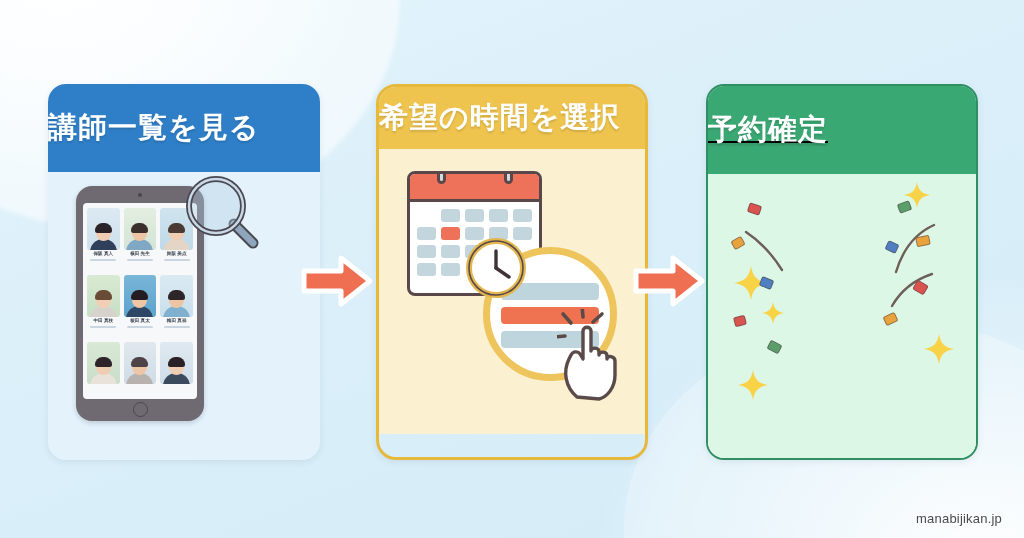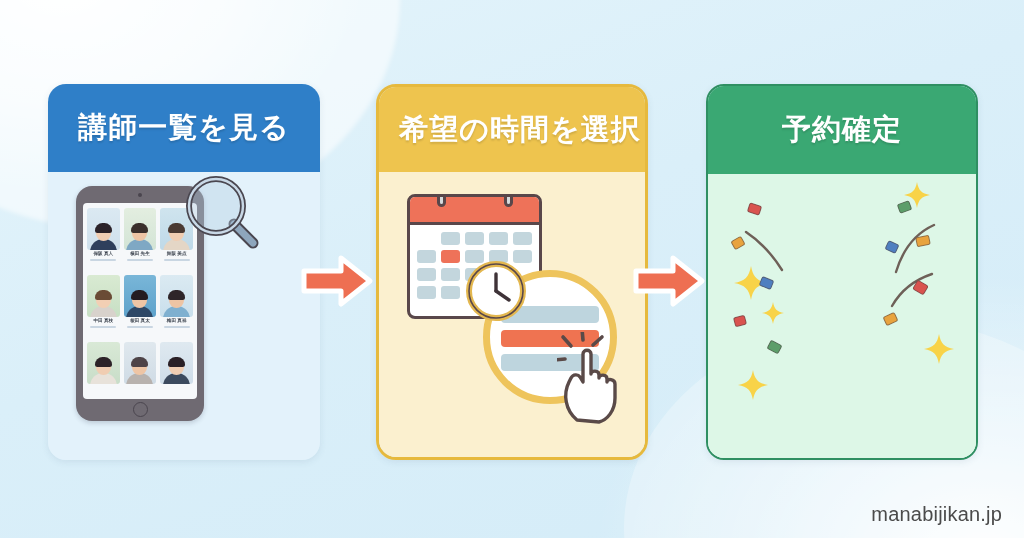--- a/index.html
+++ b/index.html
@@ -50,46 +50,46 @@
     box-shadow: 0 2px 7px rgba(60,90,120,0.10);
   }
   .card-1 { left: 48px; }
   .card-2 { left: 376px; }
   .card-3 { left: 706px; }
 
   .card-header {
     height: 88px;
     display: flex;
     align-items: center;
-    justify-content: center;
+    justify-content: flex-start;
   }
   .card-title {
     font-size: 29px;
     font-weight: bold;
     color: #ffffff;
     letter-spacing: 1px;
     text-shadow: 0 2px 2px rgba(0,0,0,0.13);
     white-space: nowrap;
   }
   .card-body {
     height: 288px;
     position: relative;
     overflow: hidden;
   }
 
   .card-1 .card-header { background: #2f7fc8; }
   .card-1 .card-body   { background: #e3f2fb; }
 
   .card-2 { border: 3px solid #e6b93d; border-radius: 20px; }
-  .card-2 .card-header { background: #eec44e; height: 85px; padding-left: 16px; }
+  .card-2 .card-header { background: #eec44e; height: 62px; }
   .card-2 .card-body   { background: #fbf0cf; height: 285px; }
 
   .card-3 .card-header { background: #3aa873; }
   .card-3 .card-body   { background: #ddf7e7; }
-  .card-3 { border: 2px solid #2f8f62; }
+  .card-3 { border: 2px solid #2f8f62; text-decoration: underline; }
 
   
   .arrow {
     position: absolute;
     top: 252px;
     width: 74px;
     height: 58px;
     z-index: 6;
   }
   .arrow-1 { left: 300px; }
@@ -309,21 +309,21 @@
   .confetti {
     border-radius: 2.5px;
     border: 1.6px solid rgba(80,70,70,0.55);
   }
   .sparkle { z-index: 2; }
 
   
   .watermark {
     position: absolute;
     right: 22px; bottom: 12px;
-    font-size: 20px;
+    font-size: 13px;
     color: #4b4b4b;
     letter-spacing: 0.2px;
   }
 </style>
 </head>
 <body>
 
 <div class="stage">
   <div class="bg-wash-a"></div>
   <div class="bg-wash-b"></div>

